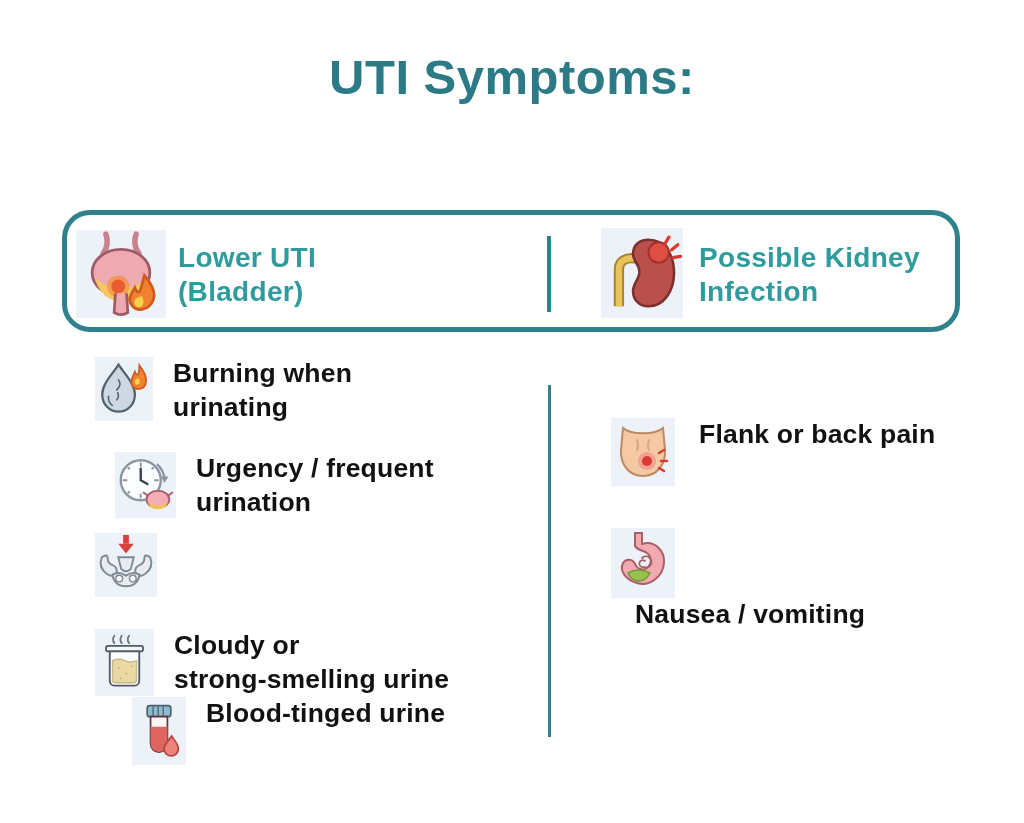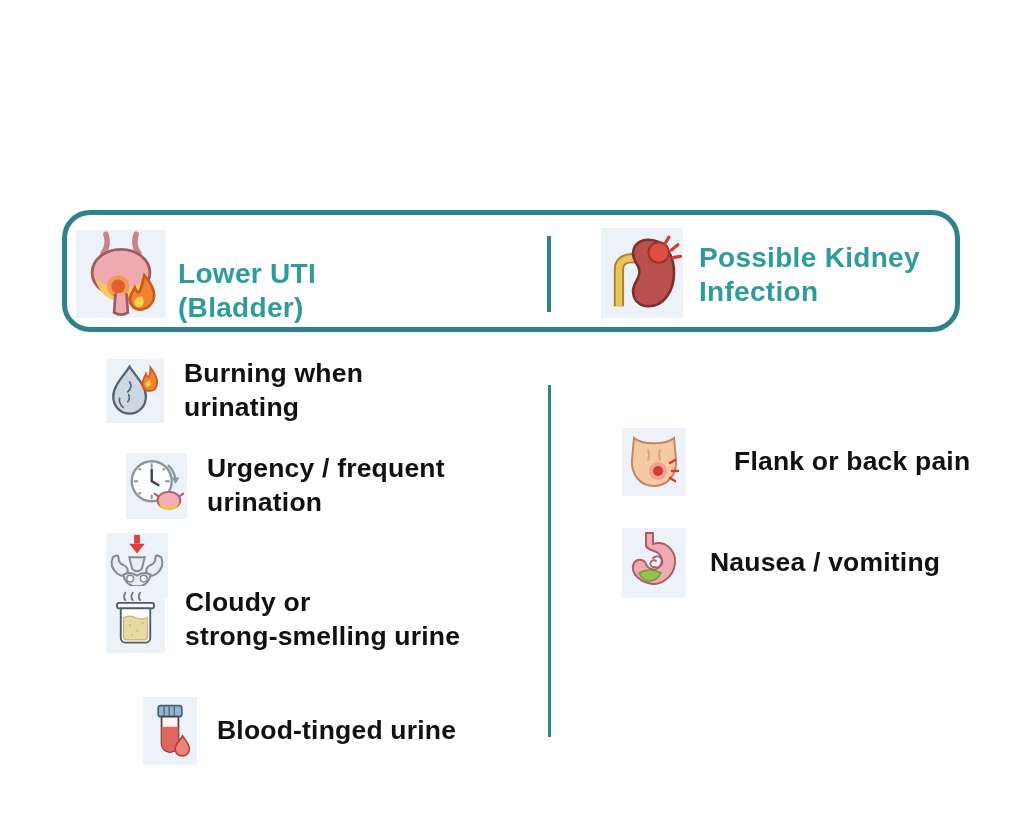--- a/index.html
+++ b/index.html
@@ -16,55 +16,56 @@
     border:5px solid #2F828B;border-radius:28px;background:#ffffff;
   }
   .hicon{position:absolute;display:flex;align-items:center;justify-content:center;background:#edf2f8;}
   .hicon.bladder{left:76px;top:230px;width:90px;height:88px;}
   .hicon.kidney{left:601px;top:228px;width:82px;height:90px;}
   .hicon svg{width:100%;height:100%;}
   .hlabel{
     position:absolute;color:#2F9B9D;font-weight:700;font-size:28px;line-height:1.2;
     white-space:pre-line;letter-spacing:0.3px;
   }
-  .hlabel.left{left:178px;top:241px;margin-top:16px;}
+  .hlabel.left{left:178px;top:241px;}
   .hlabel.right{left:699px;top:241px;}
   .hdivider{position:absolute;left:547px;top:236px;width:4px;height:76px;background:#2F828B;}
   .col-divider{position:absolute;left:548px;top:385px;width:3px;height:352px;background:#2F828B;}
-  .row{position:absolute;display:flex;align-items:center;margin-left:11px;}
+  .row{position:absolute;display:flex;align-items:flex-start;}
   .row .iconbox{
     background:#edf2f8;display:flex;align-items:center;justify-content:center;flex:0 0 auto;
   }
   .row .iconbox svg{width:100%;height:100%;}
   .row .label{
     color:#111111;font-weight:700;font-size:26.5px;line-height:1.27;white-space:pre-line;
     margin-left:21px;letter-spacing:0.2px;
   }
   
   .rl{left:95px;}
   .rl1{top:357px;} .rl1 .iconbox{width:58px;height:64px;}
   .rl2{top:452px;padding-left:20px;} .rl2 .iconbox{width:61px;height:66px;}
   .rl3{top:533px;} .rl3 .iconbox{width:62px;height:64px;}
-  .rl4{top:586px;} .rl4 .iconbox{width:59px;height:67px;}
+  .rl4{top:629px;} .rl4 .iconbox{width:59px;height:67px;}
   .rl5{top:697px;padding-left:37px;} .rl5 .iconbox{width:54px;height:68px;}
   .rl .iconbox{margin-right:0;}
   .rl .label{margin-left:20px;}
   
   .rr{left:611px;}
   .rr1{top:355px;} .rr1 .iconbox{width:64px;height:66px;}
-  .rr2{top:428px;gap:24px;} .rr2 .iconbox{width:64px;height:68px;}
-  .rr3{top:528px;} .rr3 .iconbox{width:64px;height:70px;}
+  .rr2{top:418px;} .rr2 .iconbox{width:64px;height:68px;}
+  .rr3{top:528px;flex-direction:column;} .rr3 .iconbox{width:64px;height:70px;}
   .rr .label{margin-left:24px;}
 </style>
 </head>
 <body>
 
 <div class="canvas">
 
   <div class="title">
+    <div>UTI Symptoms:</div>
   </div>
 
   <div class="header-box"></div>
 
   <div class="hicon bladder">
     <svg viewBox="0 0 64 64">
       <path d="M21 3 C23 9 22 13 19 17" fill="none" stroke="#c9828c" stroke-width="4" stroke-linecap="round"></path>
       <path d="M43 3 C41 9 42 13 45 17" fill="none" stroke="#c9828c" stroke-width="4" stroke-linecap="round"></path>
       <ellipse cx="32" cy="31" rx="21" ry="17" fill="#efa9b0" stroke="#9f5b65" stroke-width="2"></ellipse>
       <path d="M13 35 Q32 50 51 35 Q48 46 40 50 Q32 54 24 50 Q16 46 13 35 Z" fill="#f6c75e"></path>

